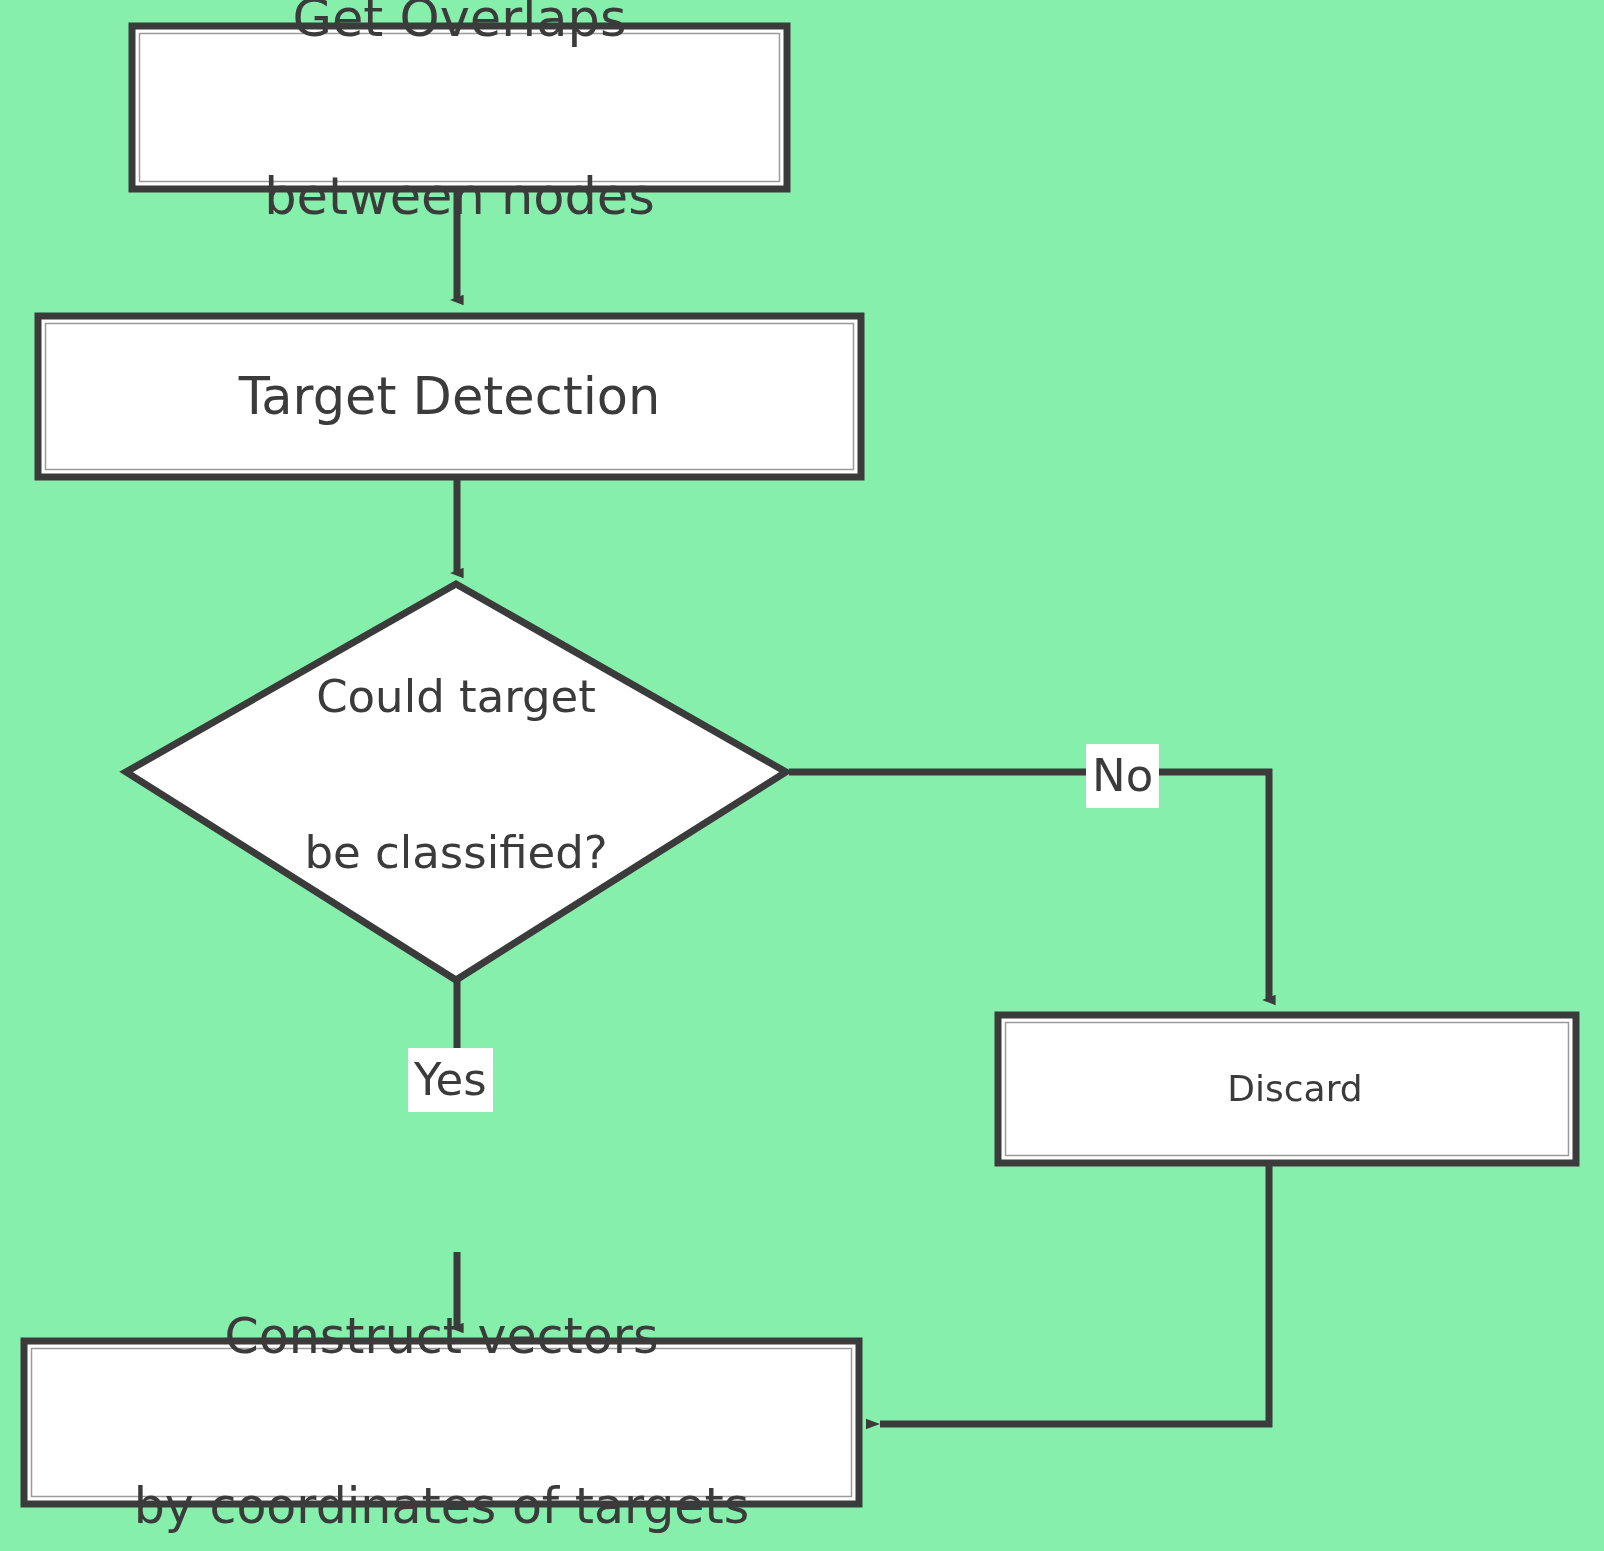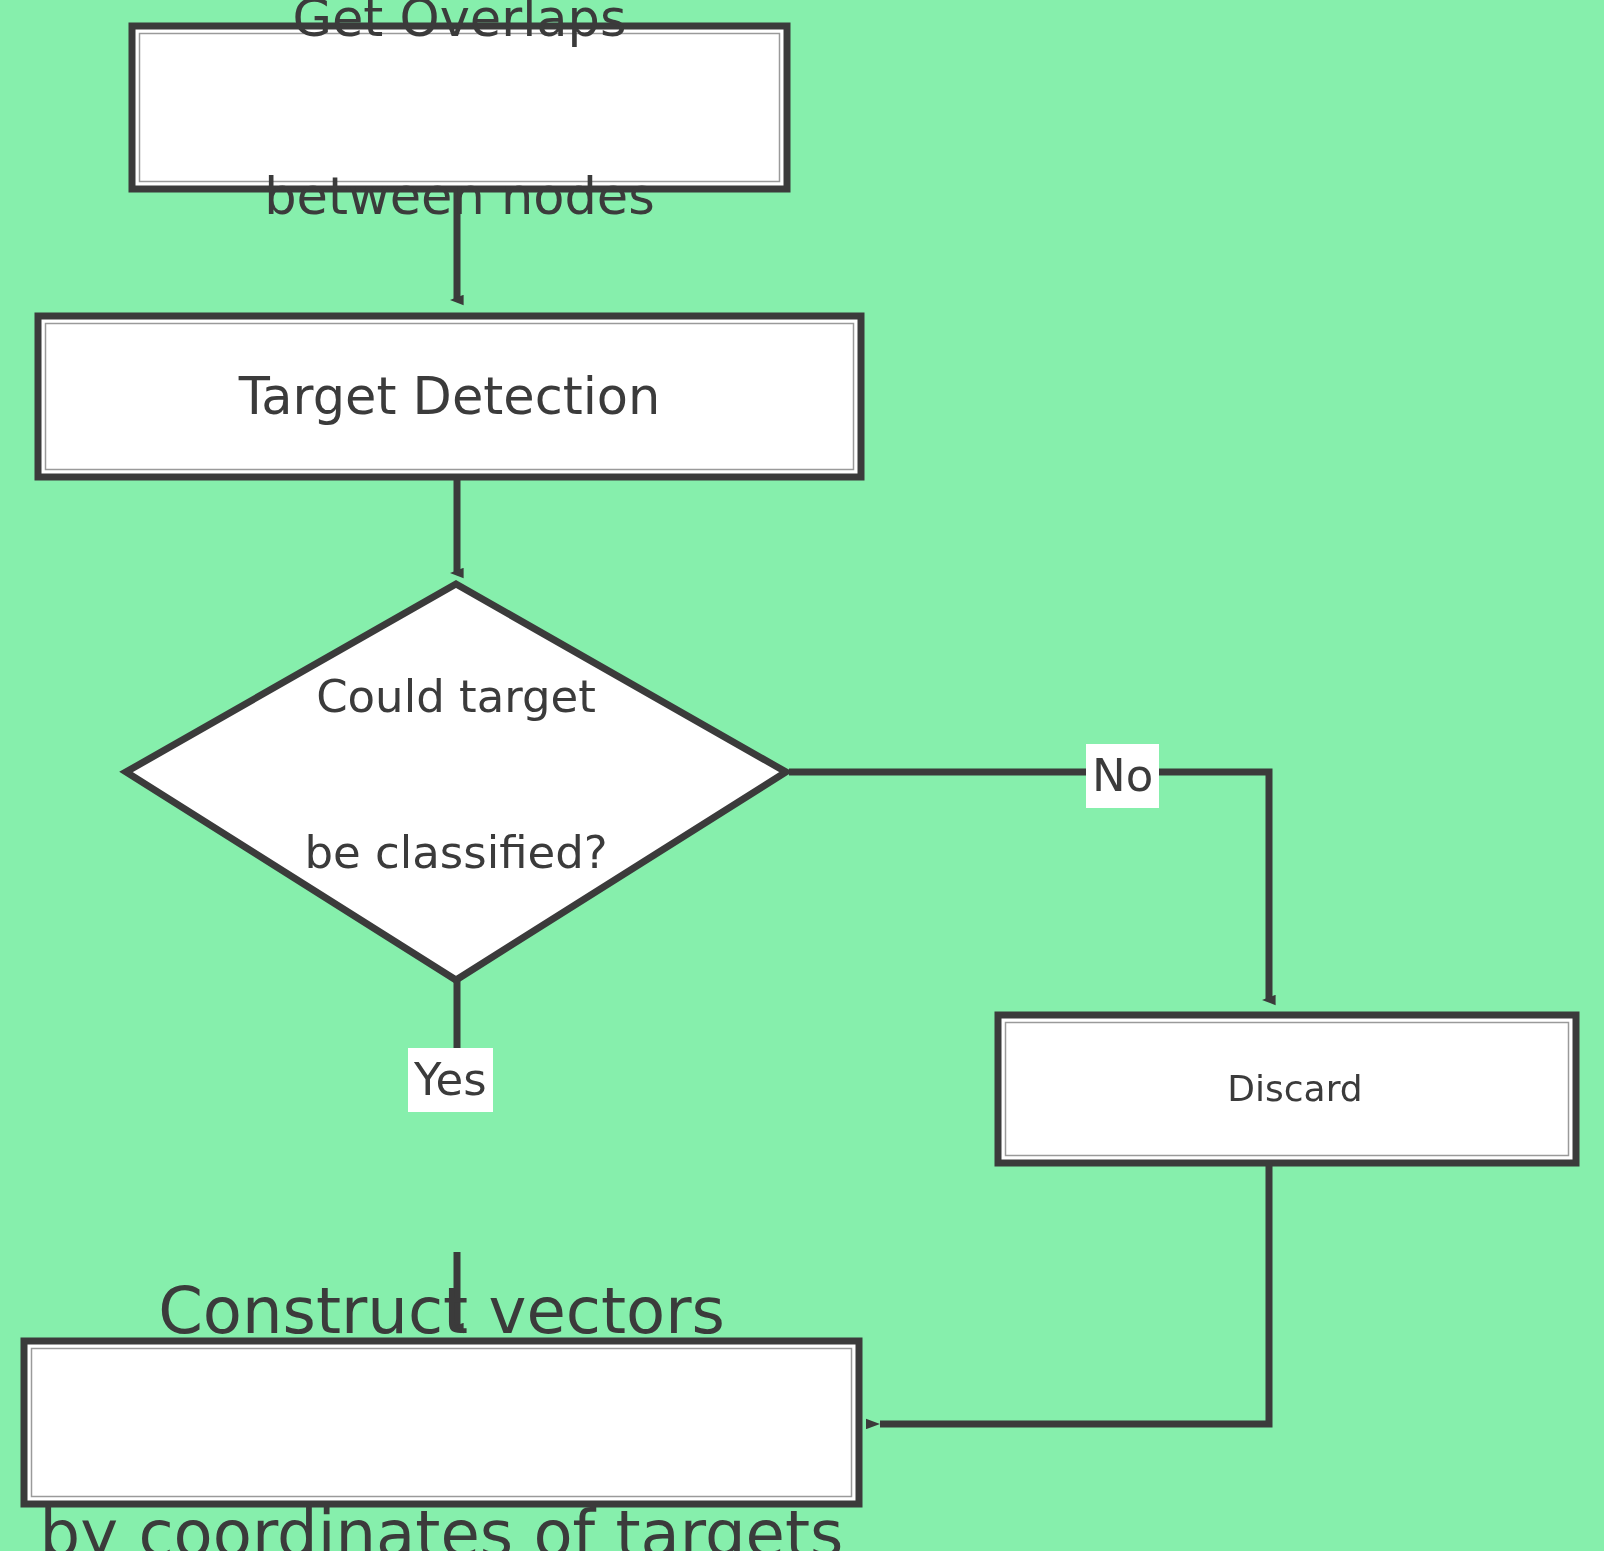--- a/index.html
+++ b/index.html
@@ -118,21 +118,21 @@
   </div>
 
   <div class="node-label" style="left:38px; top:316px; width:823px; height:161px; font-size:51px;">
     <div>Target Detection</div>
   </div>
 
   <div class="node-label" style="left:1006px; top:1015px; width:578px; height:148px; font-size:36px;">
     <div>Discard</div>
   </div>
 
-  <div class="node-label" style="left:24px; top:1341px; width:835px; height:163px; font-size:64px;">
+  <div class="node-label" style="left:24px; top:1341px; width:835px; height:163px; font-size:49px;">
     <div>
       <div>Construct vectors</div>
       <div>by coordinates of targets</div>
     </div>
   </div>
 
   <div class="edge-label" style="left:1086px; top:737px; font-size:45px; line-height:64px;margin-top:7px;">No</div>
 
   <div class="edge-label" style="left:408px; top:1048px; font-size:45px; line-height:64px;">Yes</div>
 

